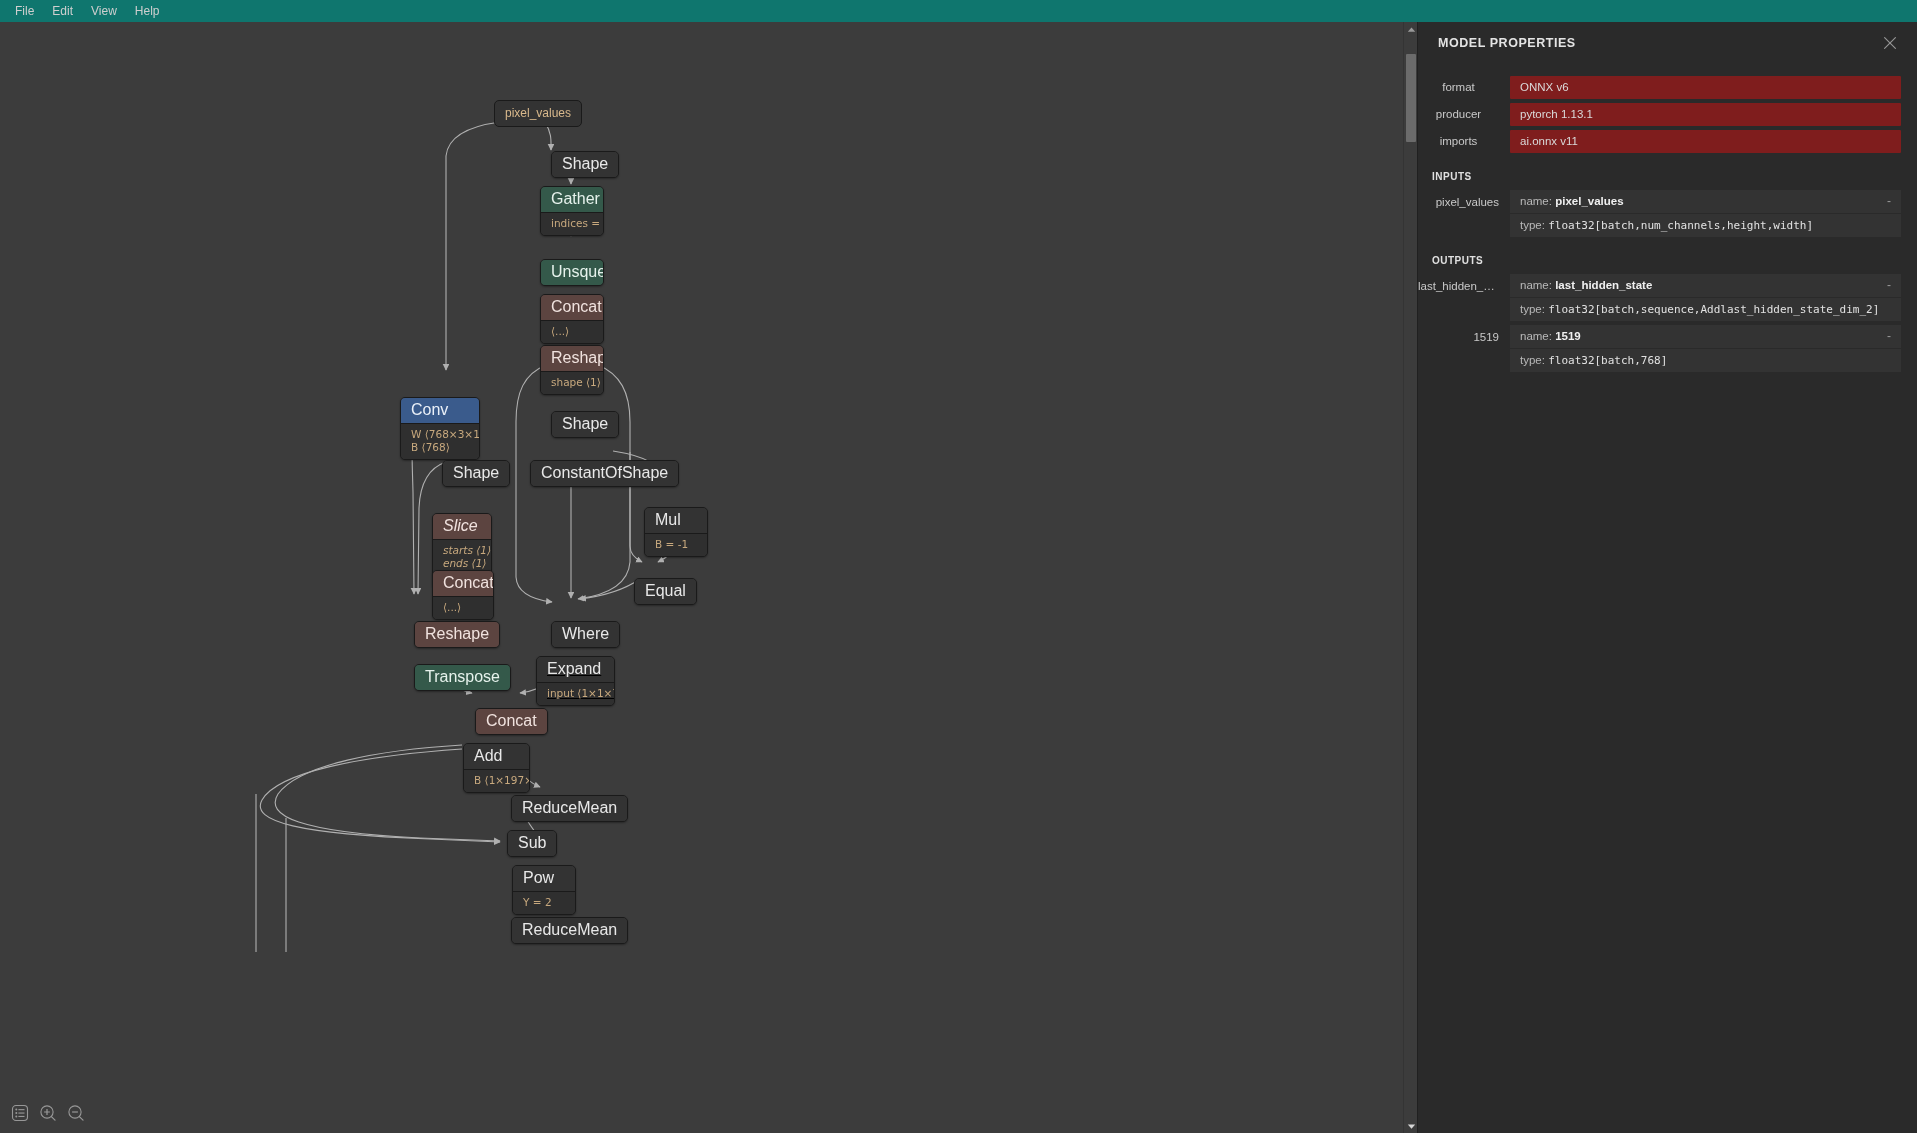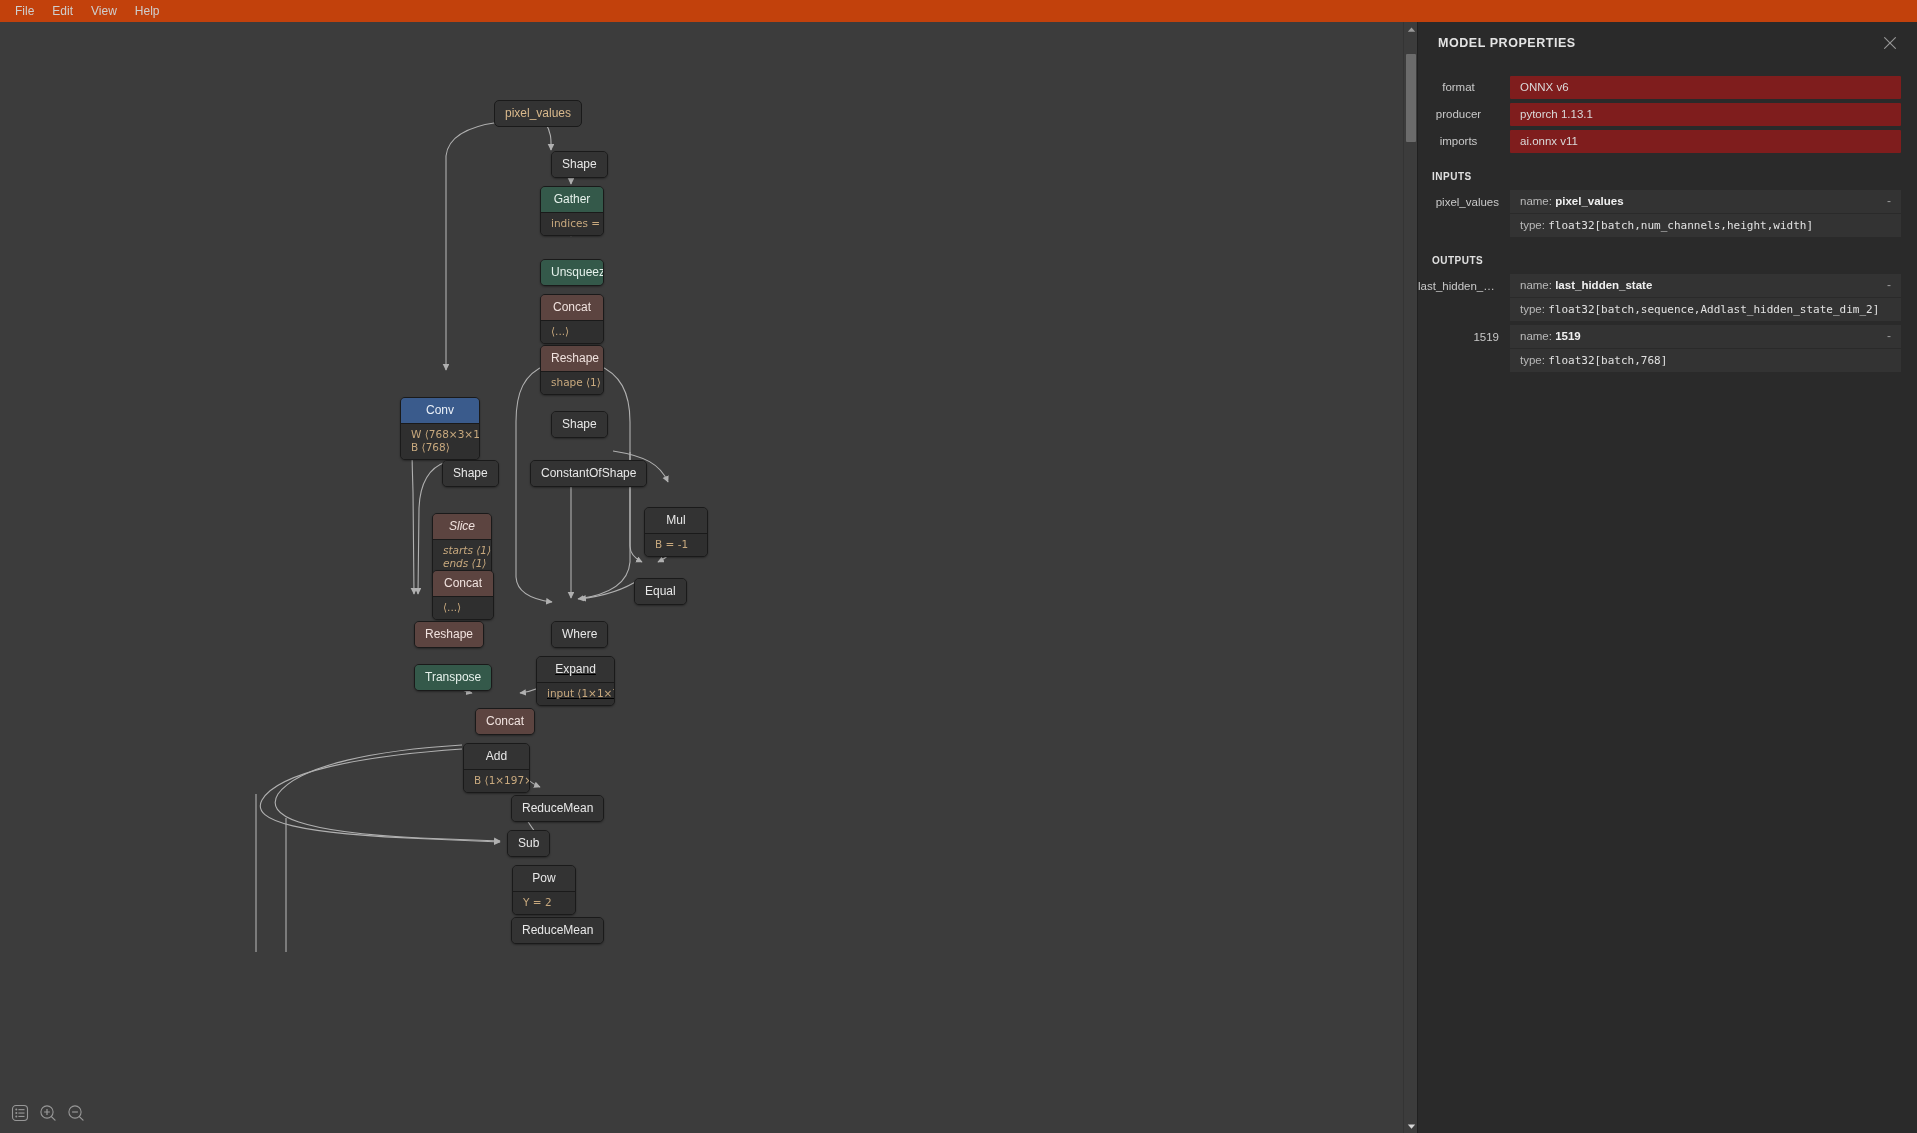--- a/index.html
+++ b/index.html
@@ -9,21 +9,21 @@
     overflow: hidden;
     background: #3c3c3c;
     font-family: "Liberation Sans", sans-serif;
     -webkit-font-smoothing: antialiased;
   }
 
   
   #menubar {
     position: absolute; top: 0; left: 0;
     width: 1917px; height: 22px;
-    background: #c2410c;
+    background: #0f766e;
     display: flex; align-items: center;
     padding-left: 6px;
     z-index: 40;
   }
   .menu-item {
     color: #cfcfcf;
     font-size: 12px;
     padding: 3px 9px;
     cursor: default;
     line-height: 14px;
@@ -43,26 +43,25 @@
   .node {
     position: absolute;
     border-radius: 5px;
     border: 1px solid #1a1a1a;
     overflow: hidden;
     background: #333333;
     box-shadow: 0 1px 2px rgba(0,0,0,.35);
     cursor: pointer;
   }
   .node .hdr {
-    font-size: 12px;
+    font-size: 16px;
     line-height: 14px;
     padding: 5px 10px 6px 10px;
     color: #e8e8e8;
     white-space: nowrap;
-    text-align: center;
   }
   .node .body {
     border-top: 1px solid #1a1a1a;
     background: #2f2f2f;
     padding: 4px 10px 5px 10px;
   }
   .attr {
     font-size: 10.5px;
     line-height: 13px;
     color: #c8a97e;

